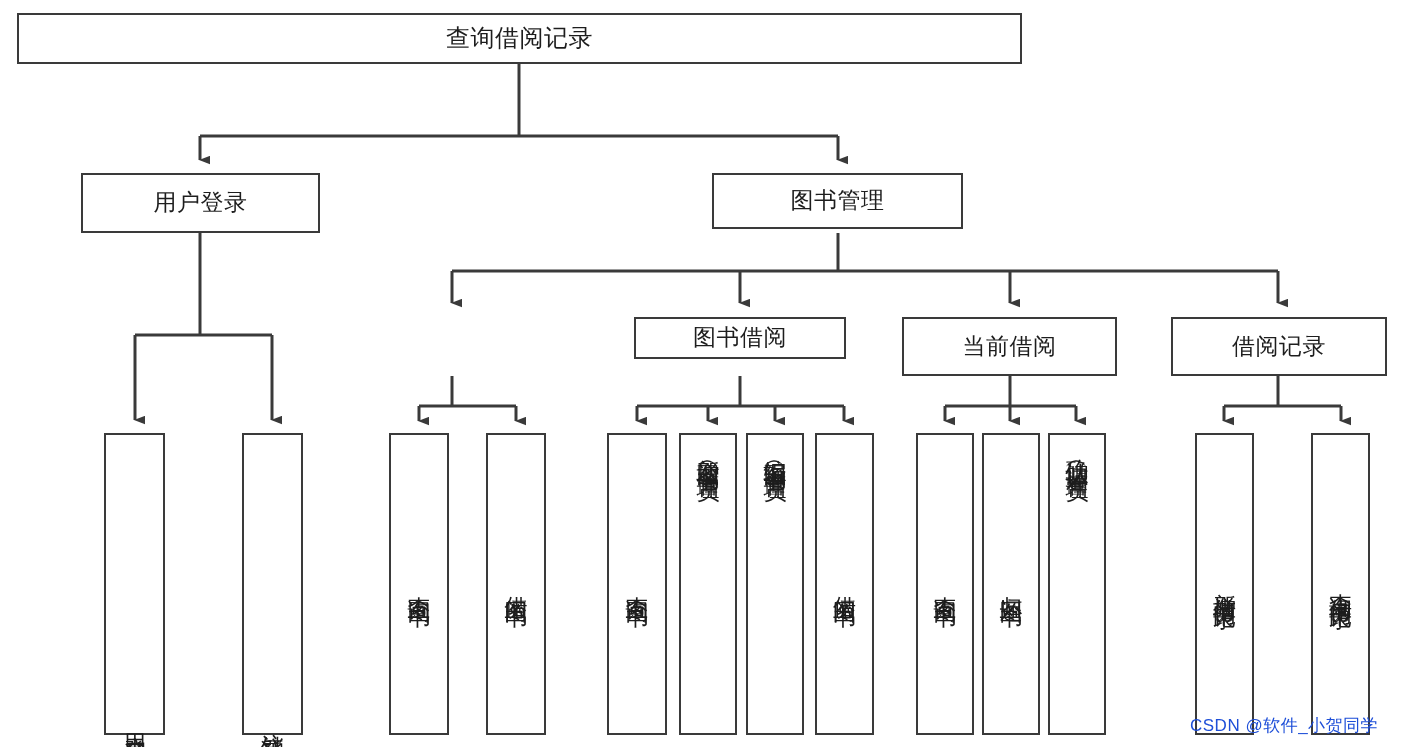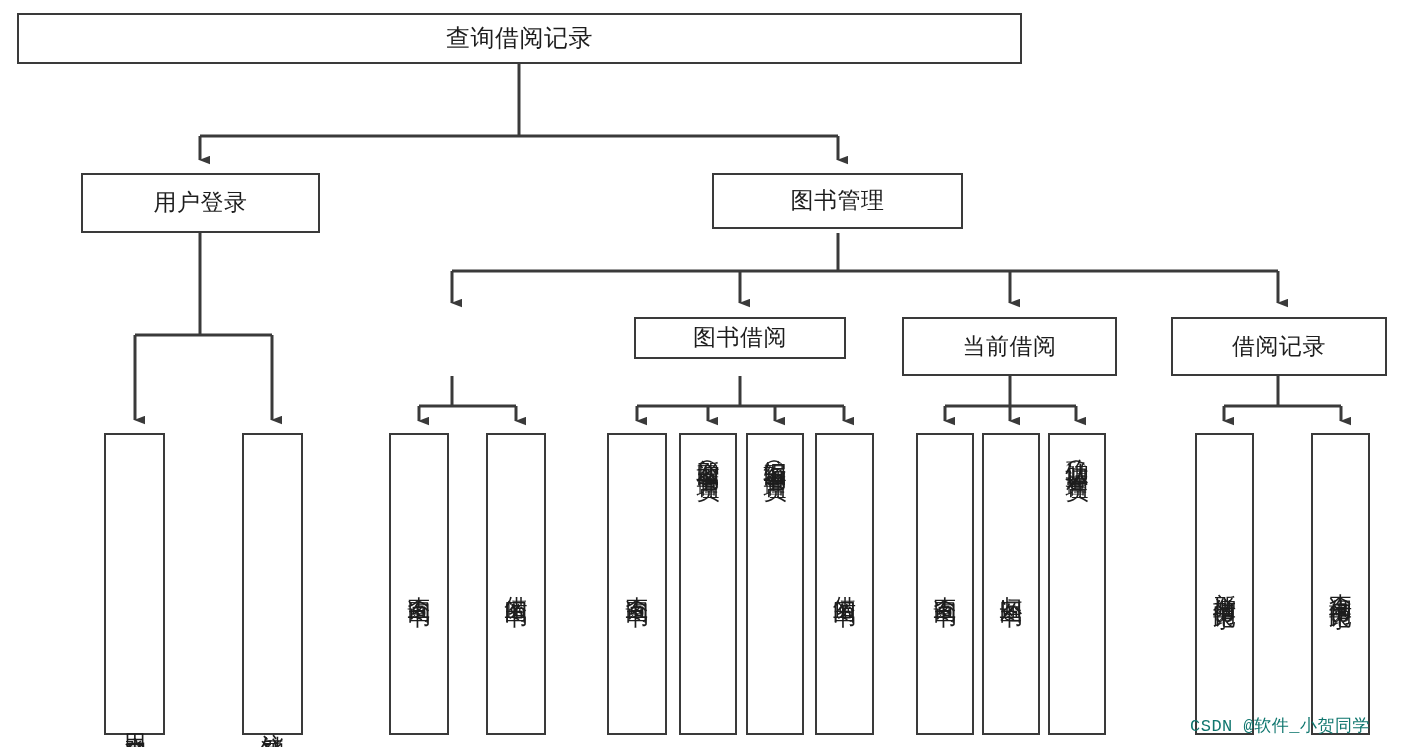--- a/index.html
+++ b/index.html
@@ -53,25 +53,25 @@
     letter-spacing:3px;
     line-height:1;
   }
   .node.v.top{ justify-content:flex-start; }
   .node.v.bottomish{ justify-content:flex-end; }
   .watermark{
     position:absolute;
     left:1190px;
     top:714px;
     font-size:17px;
-    color:#0f766e;
+    color:#1d4ed8;
     letter-spacing:0.5px;
     white-space:nowrap;
     z-index:3;
-    font-family:Liberation Mono, monospace;
+    font-family:Liberation Sans, sans-serif;
   }
 </style>
 </head>
 <body>
 
 <div id="canvas">
 
   <svg id="wires" viewBox="0 0 1405 747">
     <defs>
       <marker id="arw" markerWidth="10" markerHeight="11" refX="4.2" refY="10" orient="auto" markerUnits="userSpaceOnUse">

